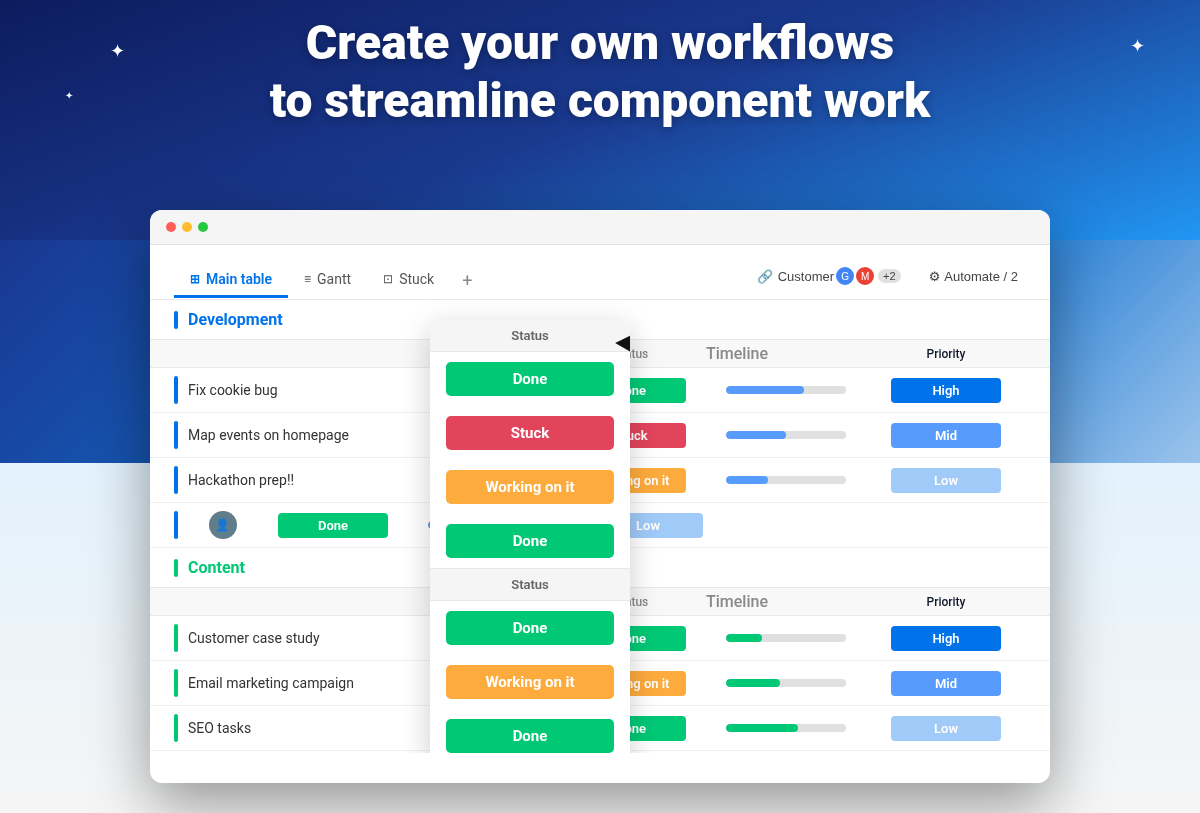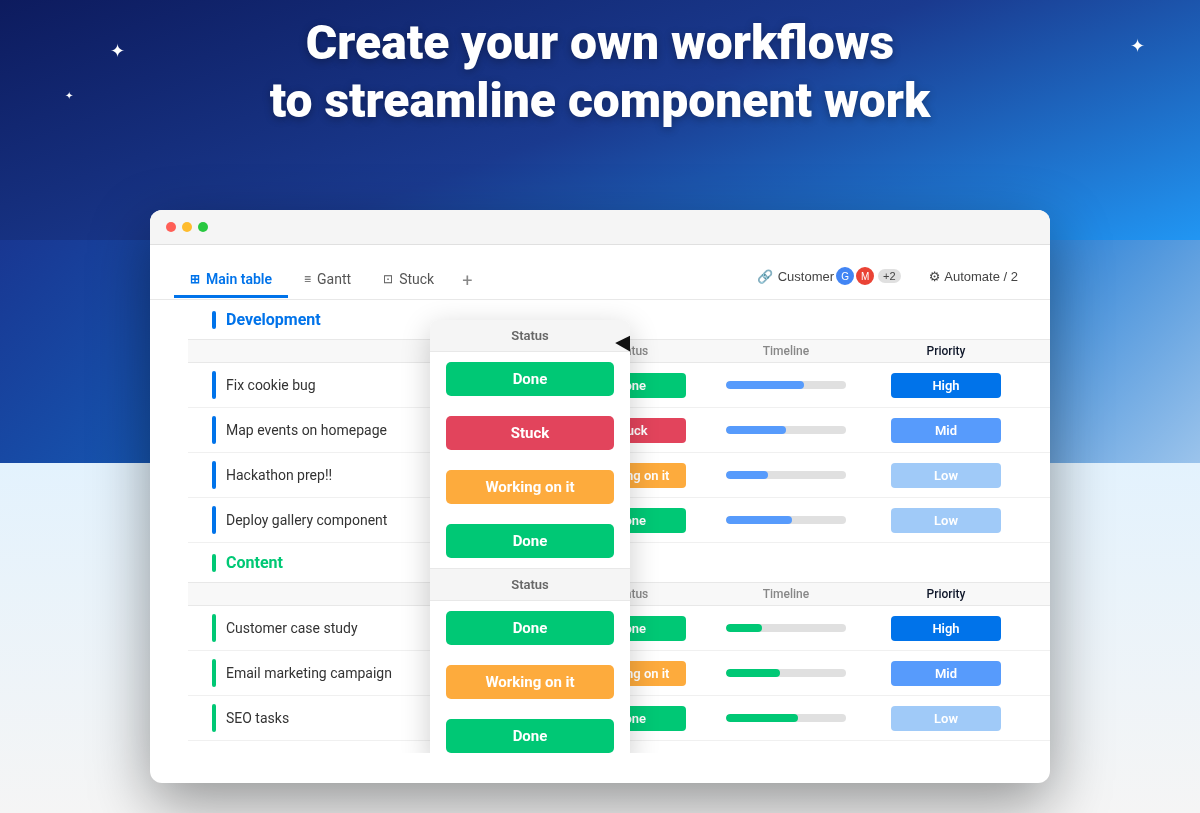--- a/index.html
+++ b/index.html
@@ -193,21 +193,20 @@
       position: relative;
       overflow: hidden;
       height: calc(100% - 120px);
     }
 
     
     .table-area {
       flex: 1;
       overflow: hidden;
       padding: 0;
-      margin-left: 38px;
     }
 
     
     .group {
       margin-bottom: 0;
     }
     .group-header {
       display: flex;
       align-items: center;
       padding: 10px 24px;
@@ -229,21 +228,21 @@
       display: flex;
       align-items: center;
       padding: 4px 24px;
       background: #f8f8f8;
       border-top: 1px solid #e8e8e8;
       border-bottom: 1px solid #e8e8e8;
     }
     .col-task { flex: 1; font-size: 12px; color: #888; font-weight: 500; }
     .col-owner { width: 70px; font-size: 12px; color: #888; font-weight: 500; text-align: center; }
     .col-status { width: 150px; font-size: 12px; color: #888; font-weight: 500; text-align: center; }
-    .col-timeline { width: 160px; font-size: 12px; color: #888; font-weight: 500; text-align: center; }
+    .col-timeline { width: 160px; font-size: 16px; color: #888; font-weight: 500; text-align: left; }
     .col-priority { width: 160px; font-size: 12px; color: #0f172a; font-weight: 500; text-align: center; }
 
     
     .task-row {
       display: flex;
       align-items: center;
       padding: 8px 24px;
       border-bottom: 1px solid #f0f0f0;
       background: white;
       min-height: 42px;
@@ -517,21 +516,20 @@
               <div class="timeline-bar" style="width:35%;"></div>
             </div>
           </div>
           <div class="priority-cell">
             <span class="priority-badge priority-low">Low</span>
           </div>
         </div>
 
         <div class="task-row">
           <div class="task-left-bar" style="background:#0073ea;"></div>
-          <div class="task-name">Deploy gallery component</div>
           <div class="owner-cell">
             <div class="avatar" style="background:#607d8b;">👤</div>
           </div>
           <div class="status-cell">
             <span class="status-badge status-done">Done</span>
           </div>
           <div class="timeline-cell">
             <div class="timeline-bar-container">
               <div class="timeline-bar" style="width:55%;"></div>
             </div>

